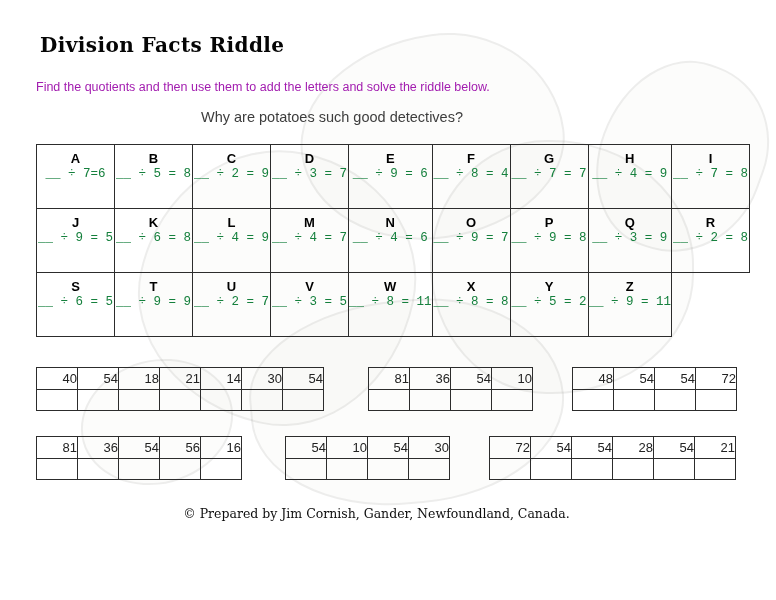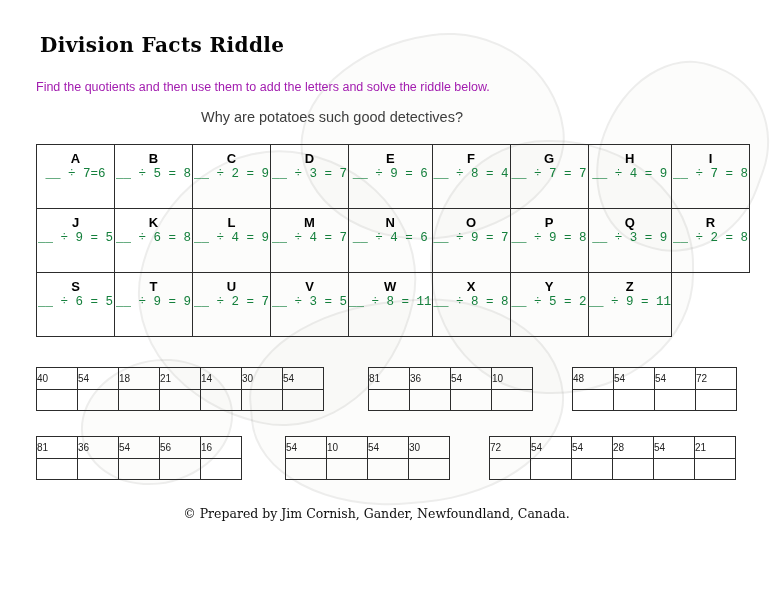--- a/index.html
+++ b/index.html
@@ -50,22 +50,22 @@
     vertical-align:top; padding:0; text-align:center;
     background:transparent;
   }
   .pletter { margin-top:6px; font-size:13px; font-weight:bold; color:#000; }
   .peq { margin-top:1px; font-size:12.5px; color:#15803d; white-space:nowrap;font-family:Liberation Mono, monospace; }
 
   .atable { position:absolute; border-collapse:collapse; }
   .atable td {
     width:40px; height:20.5px;
     border:1.5px solid #2c2c2c;
-    text-align:left; vertical-align:middle; padding:0;
-    font-size:10px; color:#222;
+    text-align:right; vertical-align:middle; padding:0;
+    font-size:13px; color:#222;
     background:transparent;
   }
   .g1 { left:36px;  top:367px; }
   .g2 { left:368px; top:367px; }
   .g3 { left:572px; top:367px;padding-left:12px; }
   .g4 { left:36px;  top:436px; }
   .g5 { left:285px; top:436px; }
   .g6 { left:489px; top:436px; }
 
   .footer {

